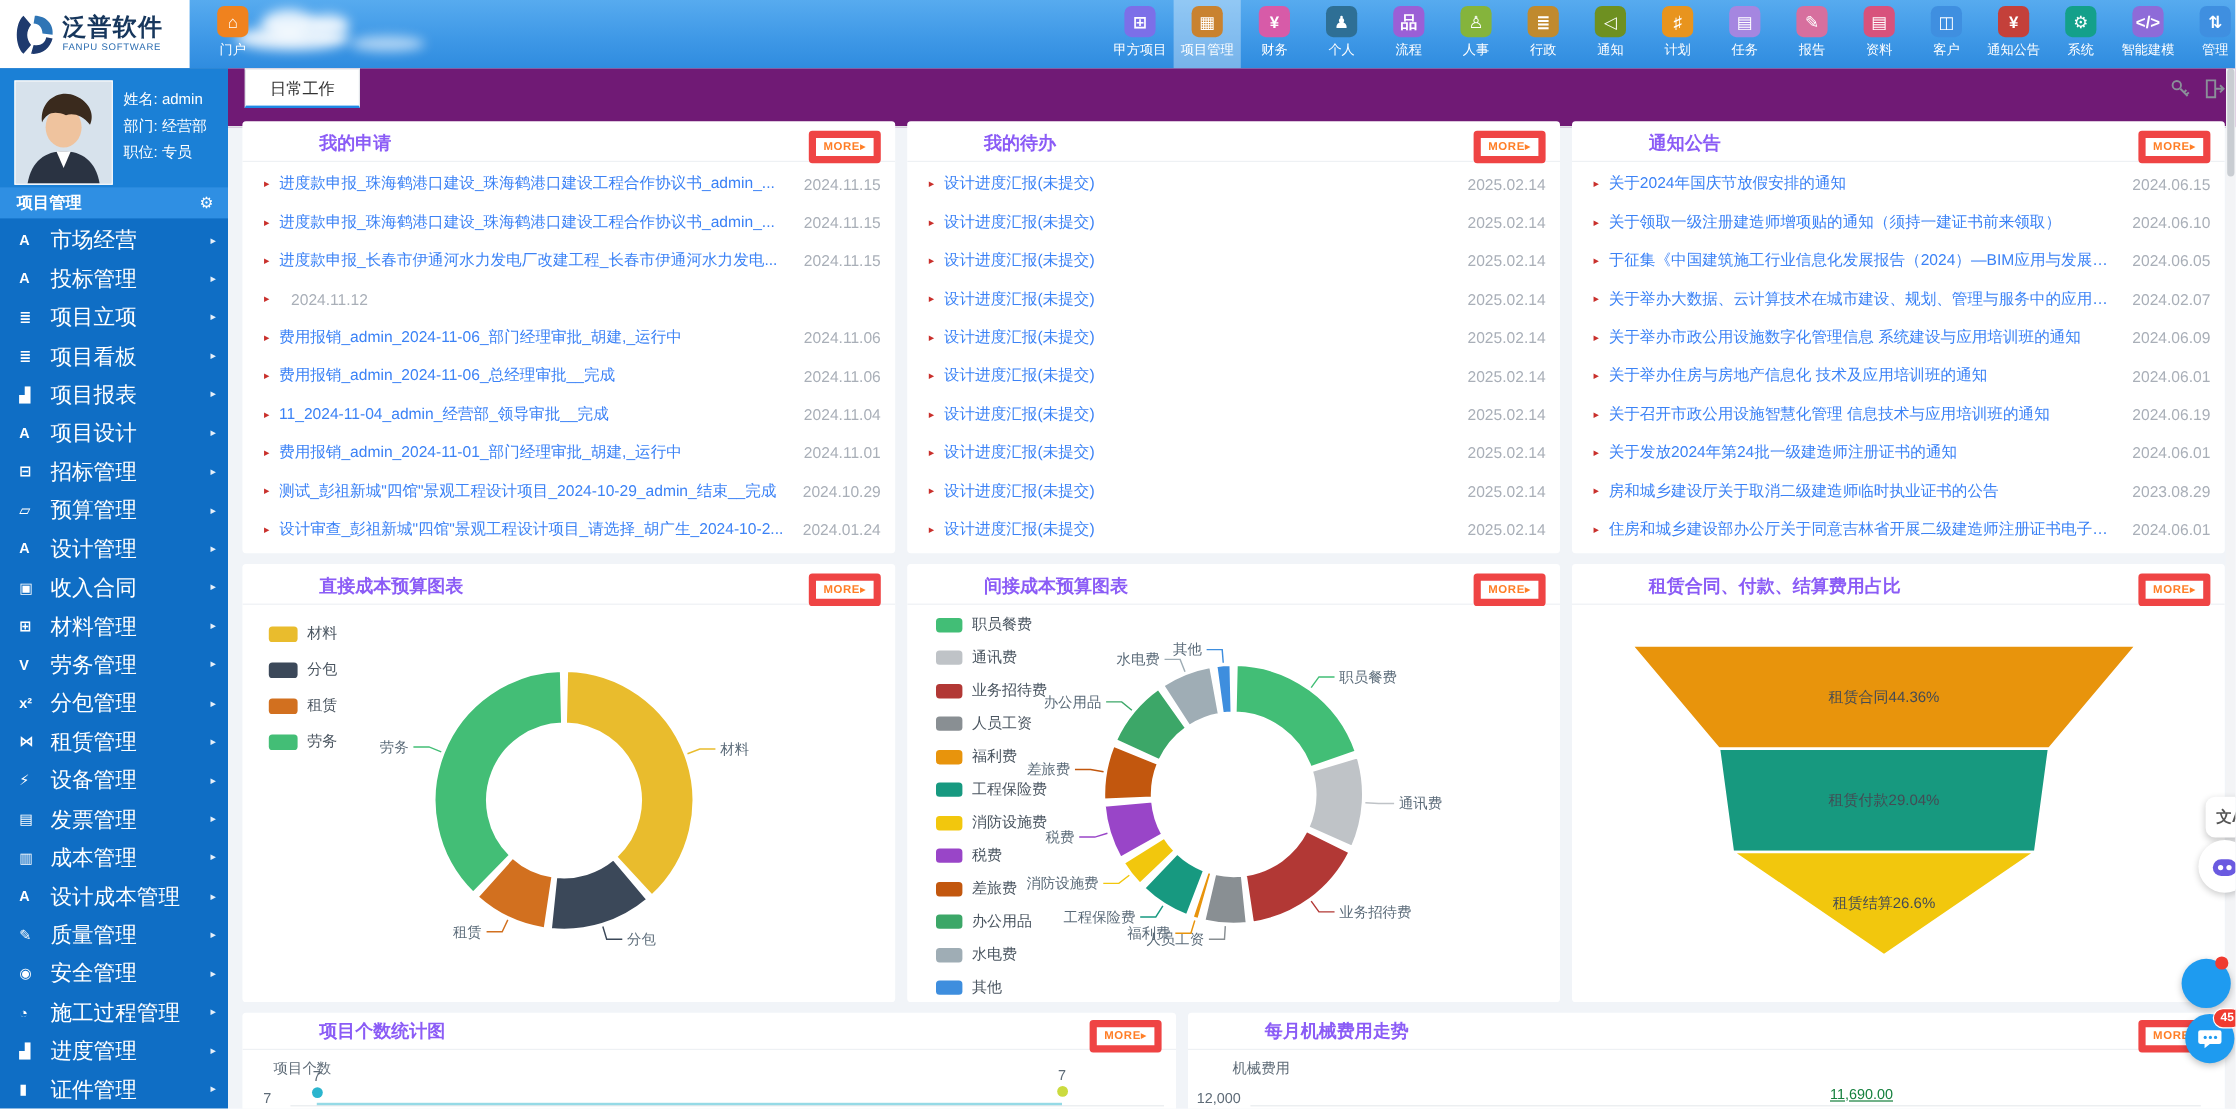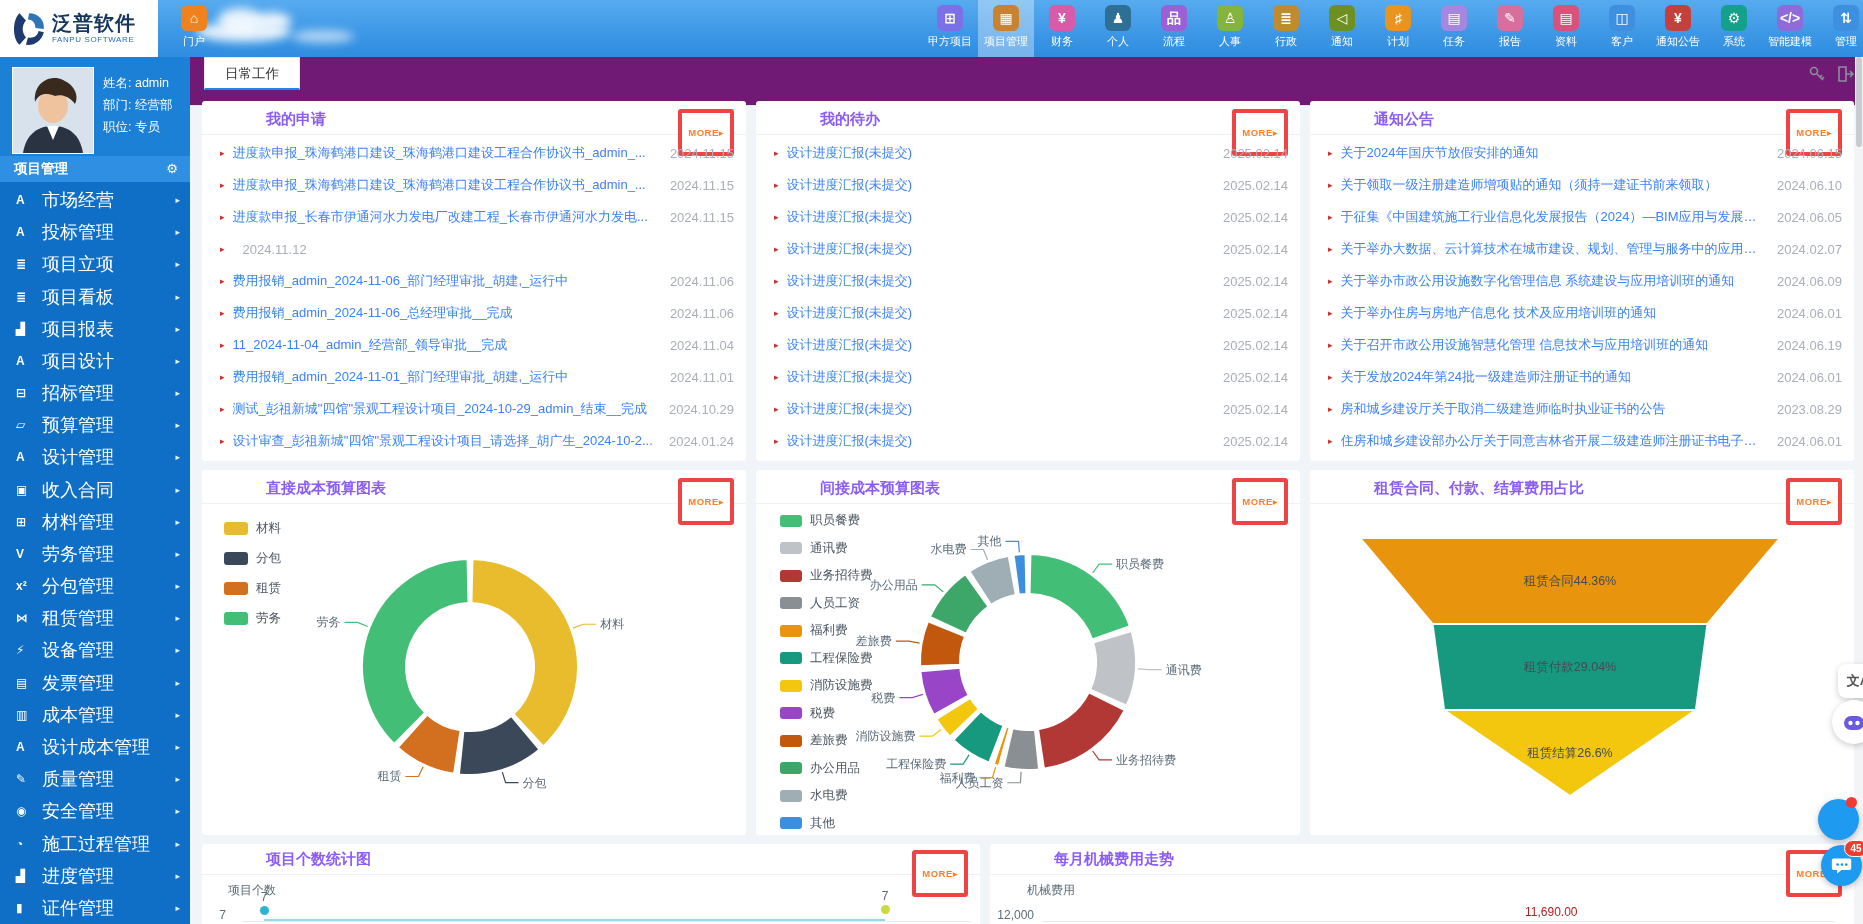--- a/index.html
+++ b/index.html
@@ -38,22 +38,22 @@
   
   #tabbar{position:absolute;left:190px;top:57px;width:1673px;height:49px;background:#701a75;border-bottom:1px solid #E2E5E9;box-sizing:border-box;}
   #tab-active{position:absolute;left:14px;top:0;height:33px;line-height:31px;padding:0 20px;background:#fff;
     border:1px solid #E3E6EA;border-bottom:2px solid #1E88E5;box-sizing:border-box;font-size:13.5px;color:#333;cursor:pointer;}
   .tab-action{position:absolute;top:7px;width:20px;height:20px;cursor:pointer;}
 
   
   .panel{position:absolute;background:#fff;border-radius:3px;overflow:hidden;}
   .panel-hd{position:relative;height:33px;border-bottom:1px solid #EEF1F4;}
   .panel-title{position:absolute;left:16px;top:9px;font-size:15px;font-weight:bold;color:#8b5cf6;white-space:nowrap;margin-left:48px;}
-  .more-btn{position:absolute;right:12px;top:8px;border:4px solid #ef4444;border-radius:3px;background:#fff;
-    color:#FF7E26;font-size:9.5px;font-weight:bold;padding:14px 6px;letter-spacing:.5px;cursor:pointer;white-space:nowrap;}
+  .more-btn{position:absolute;right:12px;top:8px;border:6px solid #ef4444;border-radius:3px;background:#fff;
+    color:#FF7E26;font-size:9.5px;font-weight:bold;padding:2px 6px;letter-spacing:.5px;cursor:pointer;white-space:nowrap;}
   .plist{position:absolute;left:0;top:34px;right:0;bottom:0;display:flex;flex-direction:column;justify-content:space-around;padding:2px 12px 4px 18px;}
   .prow{display:flex;align-items:center;height:28px;cursor:pointer;}
   .blt{color:#C9302C;font-size:9px;margin-right:8px;flex:none;}
   .ptxt{flex:1;font-size:13px;color:#3b82f6;white-space:nowrap;overflow:hidden;text-overflow:ellipsis;}
   .pdate{flex:none;font-size:13px;color:#A9AFB8;margin-left:10px;}
 
   .chart-body{position:absolute;left:0;top:34px;right:0;bottom:0;}
   .legend{position:absolute;display:flex;flex-direction:column;z-index:2;}
   .lg-row{display:flex;align-items:center;cursor:pointer;}
   .lg-sw{width:24px;height:13px;border-radius:3px;flex:none;}
@@ -62,21 +62,21 @@
   svg.chart text{font-family:"Liberation Sans","DejaVu Sans",sans-serif;}
 
   
   .mini-ylabel{position:absolute;font-size:12px;color:#5E6B77;}
   .mini-tick{position:absolute;font-size:12px;color:#5E6B77;text-align:right;}
   .mini-grid{position:absolute;height:1px;background:#E8EBEE;}
   .mini-pt{position:absolute;width:28px;text-align:center;}
   .mini-val{display:block;font-size:12px;color:#5E6B77;}
   .dot{display:block;width:9px;height:9px;border-radius:50%;margin:2px auto 0;}
   .mini-line{position:absolute;height:2px;opacity:.5;}
-  .mini-plabel{position:absolute;font-size:12px;color:#b91c1c;}
+  .mini-plabel{position:absolute;font-size:12px;color:#15803d;text-decoration:underline;}
 
   
   #scroll-track{position:absolute;left:1855px;top:57px;width:8px;height:867px;background:#F3F4F6;z-index:6;}
   #scroll-thumb{position:absolute;left:1856px;top:57px;width:6px;height:90px;background:#C9CDD2;border-radius:3px;z-index:7;cursor:pointer;}
   .fab{position:absolute;z-index:8;cursor:pointer;}
   #fab-translate{left:1838px;top:664px;width:40px;height:34px;background:#fff;border-radius:8px;
     box-shadow:0 2px 6px rgba(0,0,0,.2);color:#555;font-size:13px;font-weight:bold;text-align:center;line-height:34px;}
   #fab-robot{left:1832px;top:700px;width:44px;height:44px;background:#fff;border-radius:50%;box-shadow:0 2px 6px rgba(0,0,0,.2);
     display:flex;align-items:center;justify-content:center;}
   #fab-blue{left:1818px;top:799px;width:41px;height:41px;background:#1E9BF0;border-radius:50%;box-shadow:0 2px 6px rgba(0,0,0,.25);}

